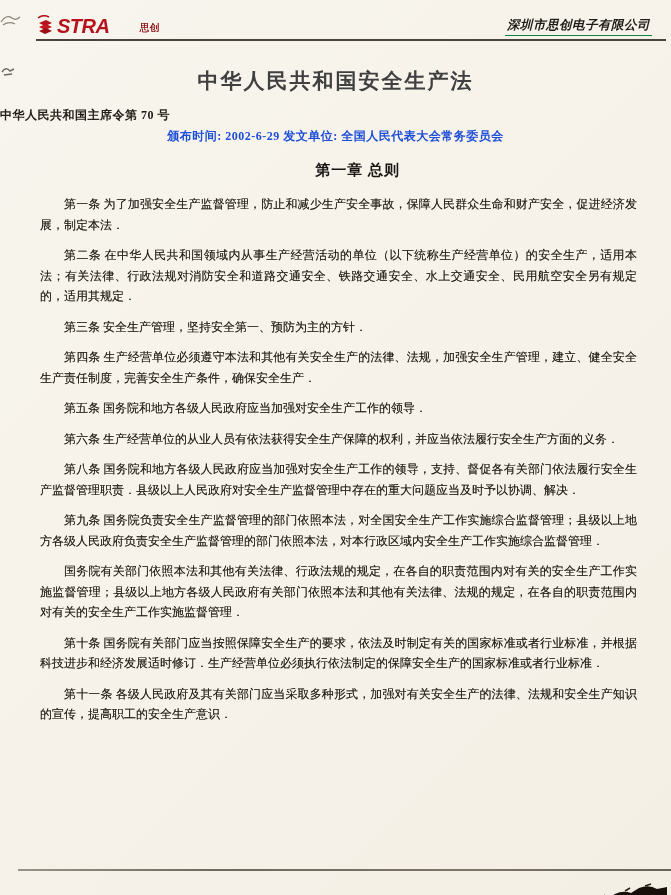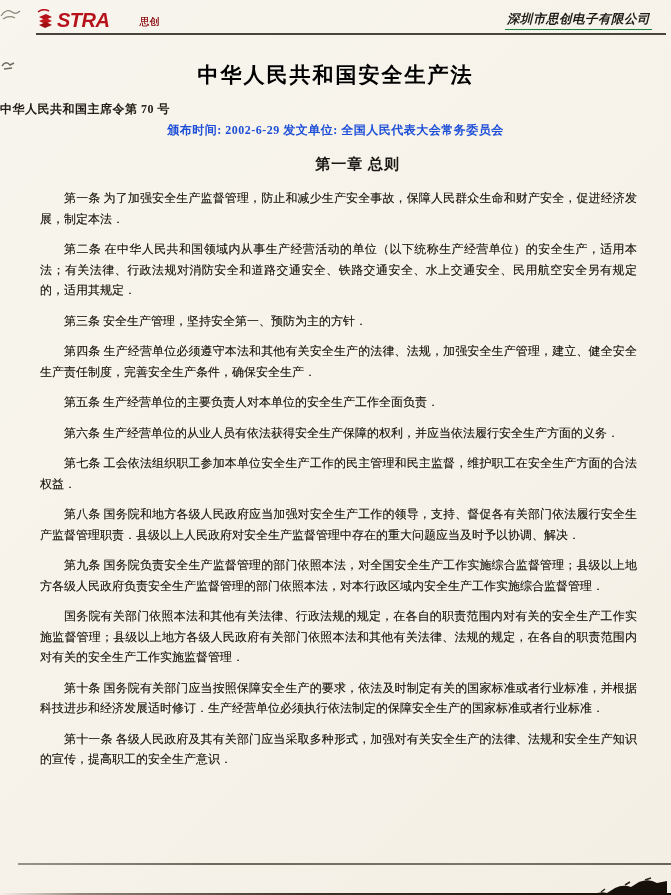--- a/index.html
+++ b/index.html
@@ -6,21 +6,21 @@
   body{
     width:671px;height:895px;position:relative;overflow:hidden;
     background:linear-gradient(135deg,#f8f5ee 0%,#f6f2e9 55%,#f3efe5 100%);
     font-family:"Liberation Serif","DejaVu Serif",serif;
     color:#221f1b;
   }
   .page{position:relative;width:100%;height:100%;}
 
   
   .header{
-    margin:6px 5px 0 36px;
+    margin:12px 5px 0 36px;
     display:flex;align-items:flex-end;justify-content:space-between;
     border-bottom:2px solid #4a443c;
     padding-bottom:3px;height:24px;gap:36px;
   }
   .brand{display:flex;align-items:flex-end;gap:2px;}
   .brand-icon{width:19px;height:21px;display:block;}
   .brand-text{
     font-family:"Liberation Sans","DejaVu Sans",sans-serif;
     font-size:20px;font-weight:bold;font-style:italic;
     color:#b5121b;letter-spacing:-0.5px;line-height:20px;
@@ -34,21 +34,21 @@
   }
   .company{
     font-size:12.5px;font-weight:bold;font-style:italic;
     color:#1f1c18;letter-spacing:0.5px;
     border-bottom:1px solid #15803d;padding:0 2px 1px 2px;margin-right:14px;
   }
 
   
   .doc-title{
     margin-top:26px;text-align:center;
-    font-size:21px;font-weight:bold;letter-spacing:2px;color:#000000;
+    font-size:21px;font-weight:bold;letter-spacing:2px;color:#404040;
   }
   .decree-line{
     margin-top:12px;text-align:left;
     font-size:12px;font-weight:bold;color:#242019;letter-spacing:0.5px;
   }
   .issue-line{
     margin-top:4px;text-align:center;
     font-size:12px;font-weight:bold;color:#1d4ed8;letter-spacing:0.5px;
   }
   .chapter-heading{
@@ -114,25 +114,24 @@
   <div class="doc-body">
 
       <p>第一条 为了加强安全生产监督管理，防止和减少生产安全事故，保障人民群众生命和财产安全，促进经济发展，制定本法．</p>
 
       <p>第二条 在中华人民共和国领域内从事生产经营活动的单位（以下统称生产经营单位）的安全生产，适用本法；有关法律、行政法规对消防安全和道路交通安全、铁路交通安全、水上交通安全、民用航空安全另有规定的，适用其规定．</p>
 
       <p>第三条 安全生产管理，坚持安全第一、预防为主的方针．</p>
 
       <p>第四条 生产经营单位必须遵守本法和其他有关安全生产的法律、法规，加强安全生产管理，建立、健全安全生产责任制度，完善安全生产条件，确保安全生产．</p>
 
-      <p>第五条 生产经营单位的主要负责人对本单位的安全生产工作全面负责．</p>
+      <p>第五条 国务院和地方各级人民政府应当加强对安全生产工作的领导．</p>
 
       <p>第六条 生产经营单位的从业人员有依法获得安全生产保障的权利，并应当依法履行安全生产方面的义务．</p>
 
-      <p>第七条 工会依法组织职工参加本单位安全生产工作的民主管理和民主监督，维护职工在安全生产方面的合法权益．</p>
 
       <p>第八条 国务院和地方各级人民政府应当加强对安全生产工作的领导，支持、督促各有关部门依法履行安全生产监督管理职责．县级以上人民政府对安全生产监督管理中存在的重大问题应当及时予以协调、解决．</p>
 
       <p>第九条 国务院负责安全生产监督管理的部门依照本法，对全国安全生产工作实施综合监督管理；县级以上地方各级人民政府负责安全生产监督管理的部门依照本法，对本行政区域内安全生产工作实施综合监督管理．</p>
 
       <p>国务院有关部门依照本法和其他有关法律、行政法规的规定，在各自的职责范围内对有关的安全生产工作实施监督管理；县级以上地方各级人民政府有关部门依照本法和其他有关法律、法规的规定，在各自的职责范围内对有关的安全生产工作实施监督管理．</p>
 
       <p>第十条 国务院有关部门应当按照保障安全生产的要求，依法及时制定有关的国家标准或者行业标准，并根据科技进步和经济发展适时修订．生产经营单位必须执行依法制定的保障安全生产的国家标准或者行业标准．</p>
 
       <p>第十一条 各级人民政府及其有关部门应当采取多种形式，加强对有关安全生产的法律、法规和安全生产知识的宣传，提高职工的安全生产意识．</p>

